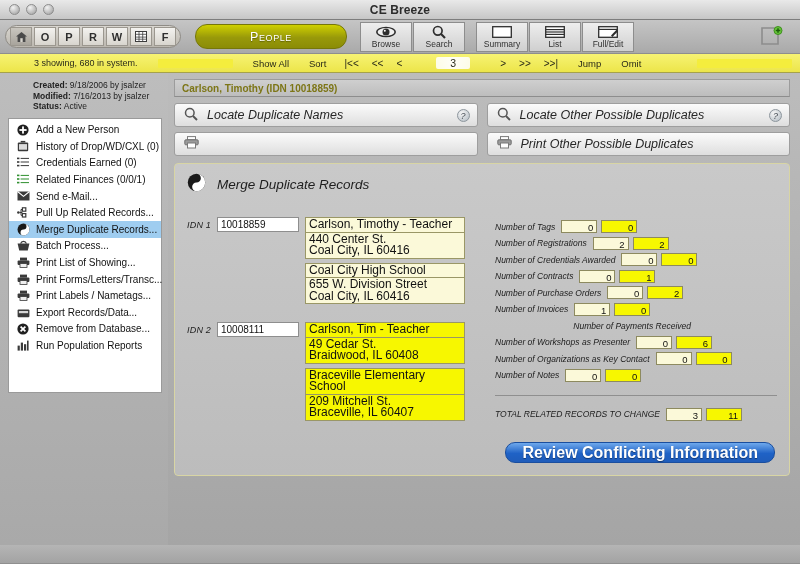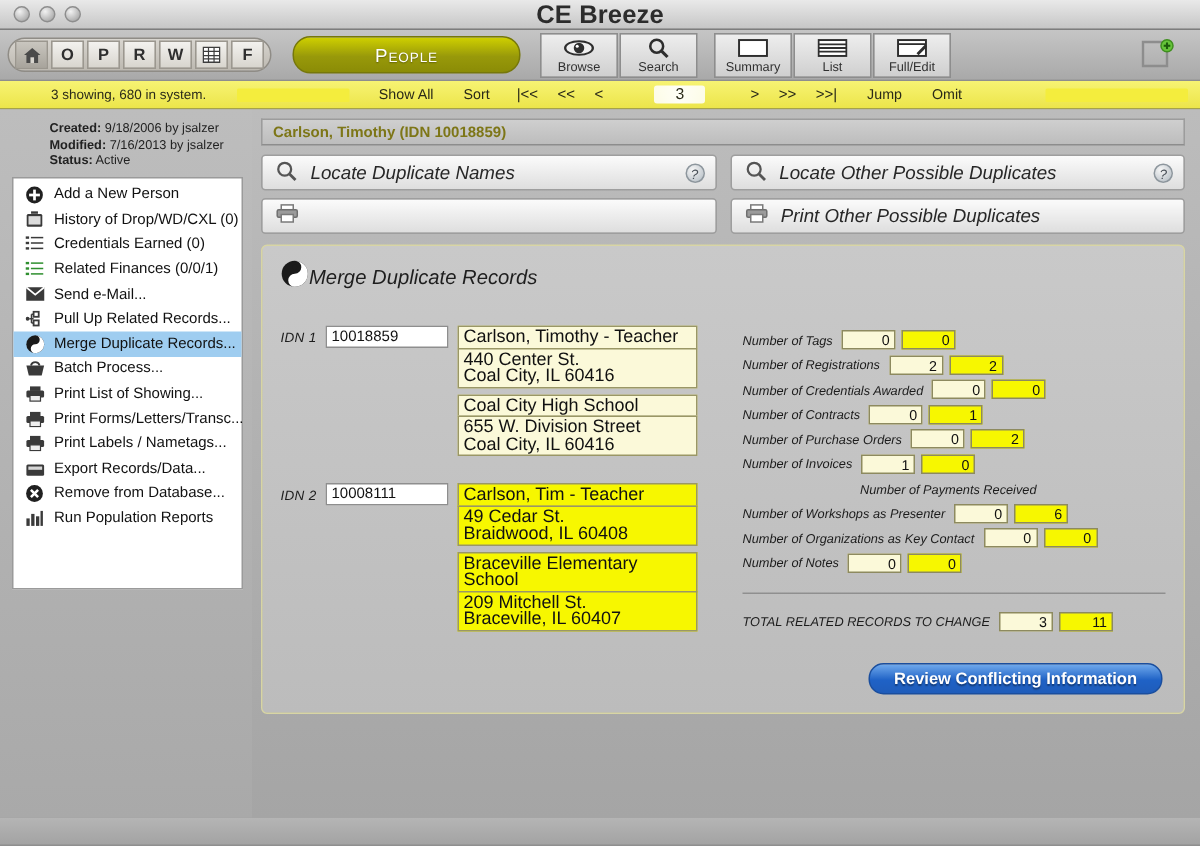--- a/index.html
+++ b/index.html
@@ -25,21 +25,21 @@
   }
   .traffic { display: flex; gap: 6px; padding-left: 9px; }
   .tl-dot {
     width: 11px; height: 11px; border-radius: 50%;
     background: radial-gradient(circle at 35% 30%, #f2f2f2, #b4b4b4 70%, #939393);
     border: 1px solid #8d8d8d;
     box-sizing: border-box;
   }
   .win-title {
     position: absolute; left: 0; right: 0; text-align: center;
-    font-size: 17px; font-weight: bold; color: #2c2c2c;
+    font-size: 12px; font-weight: bold; color: #2c2c2c;
     letter-spacing: .1px;
   }
 
   
   .toolbar {
     position: relative;
     height: 33px;
     background: linear-gradient(#c5c5c5, #a9a9a9);
     border-bottom: 1px solid #8e8e8e;
     display: flex; align-items: center;
@@ -228,21 +228,21 @@
     margin-top: 7px;
     height: 313px;
     background: linear-gradient(#c9c9c9, #bcbcbc);
     border: 1px solid #d8d5a4;
     border-radius: 4px;
     box-sizing: border-box;
     position: relative;
     padding: 9px 12px;
   }
   .merge-title {
-    display: flex; align-items: center; gap: 0;
+    display: flex; align-items: center; gap: 11px;
     font-size: 13.5px; font-style: italic; color: #1e1e1e;
   }
 
   .merge-body { display: flex; margin-top: 22px; }
   .left-col { width: 300px; }
   .right-col { flex: 1; padding-left: 8px; padding-top: 2px; }
 
   .idn-row { display: flex; align-items: flex-start; margin-bottom: 10px; }
   .idn-lab {
     width: 30px; min-width: 30px;
@@ -293,21 +293,21 @@
   .cnt-row.total { margin-top: 12px; padding-top: 11px; border-top: 1px solid #8f8f8f; }
   .cnt-row.total .cnt-lab { font-size: 8.5px; }
   .cnt-row.noval { justify-content: flex-end; padding-right: 80px; }
 
   .review-btn {
     position: absolute; right: 14px; bottom: 12px;
     height: 19px; padding: 0 16px;
     background: linear-gradient(#6fa9ec, #1f62c6 55%, #1f5cba);
     border: 1px solid #1a4e9e;
     border-radius: 10px;
-    color: #ffffff; font-size: 11px; font-weight: bold;
+    color: #ffffff; font-size: 16px; font-weight: bold;
     display: flex; align-items: center; justify-content: center;
     text-shadow: 0 1px 1px rgba(0,0,0,.4);
     cursor: pointer;
   }
 
   
   .botpad {
     height: 18px;
     background: linear-gradient(#b5b5b5, #a3a3a3);
   }

